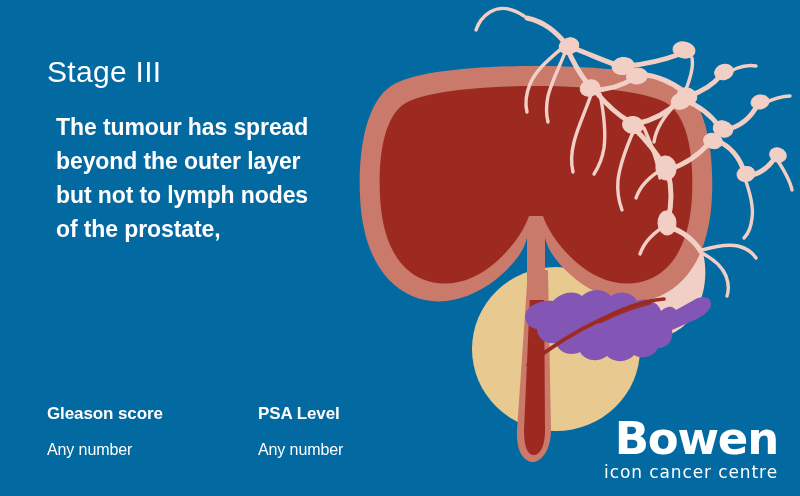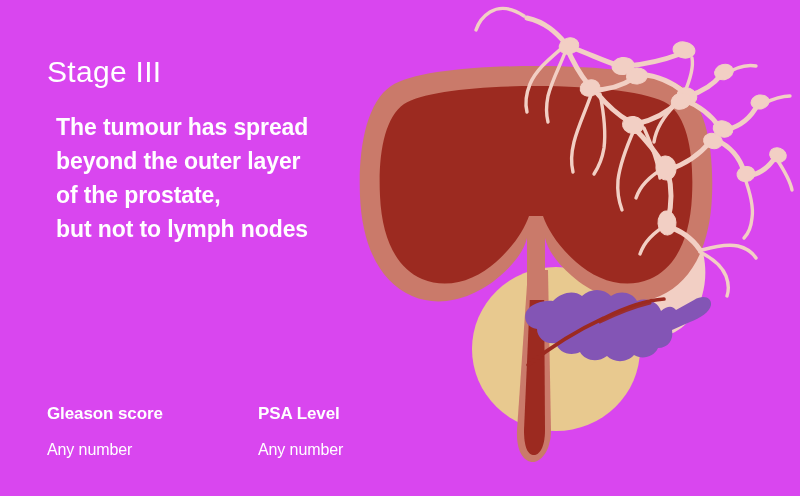--- a/index.html
+++ b/index.html
@@ -61,21 +61,21 @@
   .logo-sub{
     font-size:17px;font-weight:400;color:#ffffff;
     letter-spacing:.9px;line-height:1.1;margin-top:2px;
     font-family:"DejaVu Sans", sans-serif;
     white-space:nowrap;
   }
 </style>
 </head>
 <body style="background: rgb(123, 67, 160);">
 
-<div id="card" style="background: #d946ef;">
+<div id="card" style="background: #0369a1;">
 
   <svg id="art" viewBox="0 0 800 496">
     <defs>
       <clipPath id="cardClip">
           <rect x="0" y="0" width="800" height="496"></rect>
         </clipPath>
     </defs>
     <g clip-path="url(#cardClip)">
 
       <ellipse cx="556" cy="349" rx="84" ry="82" fill="#e8c98f"></ellipse>
@@ -199,28 +199,32 @@
       <path d="M528 365 C552 346 578 330 604 318 C628 306 648 300 664 299" fill="none" stroke="#9c2a20" stroke-width="3.6" stroke-linecap="round"></path>
       <path d="M600 322 C616 314 634 307 650 303" fill="none" stroke="#9c2a20" stroke-width="3" stroke-linecap="round" opacity=".9"></path>
     </g>
   </svg>
 
   <div class="stage-title">Stage III</div>
 
   <div class="desc">
     <span class="ln">The tumour has spread</span>
     <span class="ln">beyond the outer layer</span>
+    <span class="ln">but not to lymph nodes</span>
     <span class="ln">of the prostate,</span>
-    <span class="ln">but not to lymph nodes</span>
   </div>
 
   <div class="metric m0">
     <div class="metric-label">Gleason score</div>
     <div class="metric-value">Any number</div>
   </div>
 
   <div class="metric m1">
     <div class="metric-label">PSA Level</div>
     <div class="metric-value">Any number</div>
   </div>
 
+  <div id="logo">
+    <div class="logo-word">Bowen</div>
+    <div class="logo-sub">icon cancer centre</div>
+  </div>
 
 </div>
 
 </body></html>

